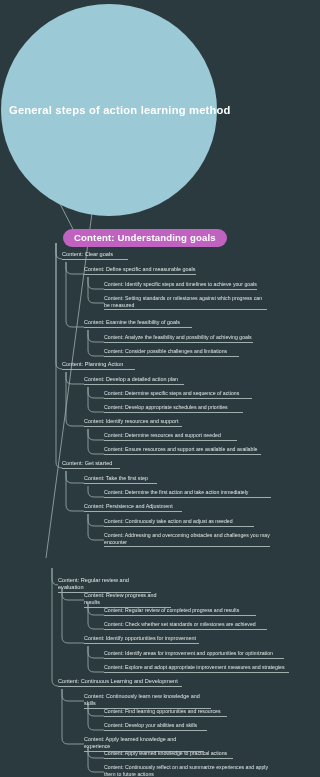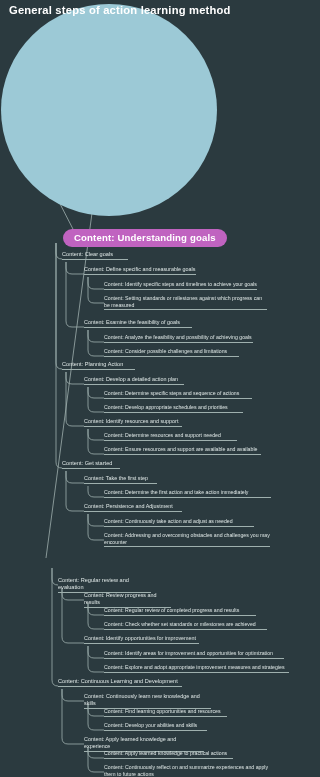--- a/index.html
+++ b/index.html
@@ -12,21 +12,21 @@
   #canvas{position:absolute;inset:0;width:310px;height:777px;}
   #svg-links{position:absolute;left:0;top:0;width:310px;height:777px;pointer-events:none;}
 
   
   .root-node{
     position:absolute;
     left:1px;top:4px;
     width:216px;height:212px;
     border-radius:50%;
     background:#9cc9d6;
-    display:flex;align-items:flex-start;
+    display:flex;align-items:center;
     box-sizing:border-box;
     padding-left:8px;
   }
   .root-label{
     color:#ffffff;
     font-size:11.2px;
     font-weight:bold;
     letter-spacing:.2px;
     line-height:1.1;
     white-space:nowrap;

